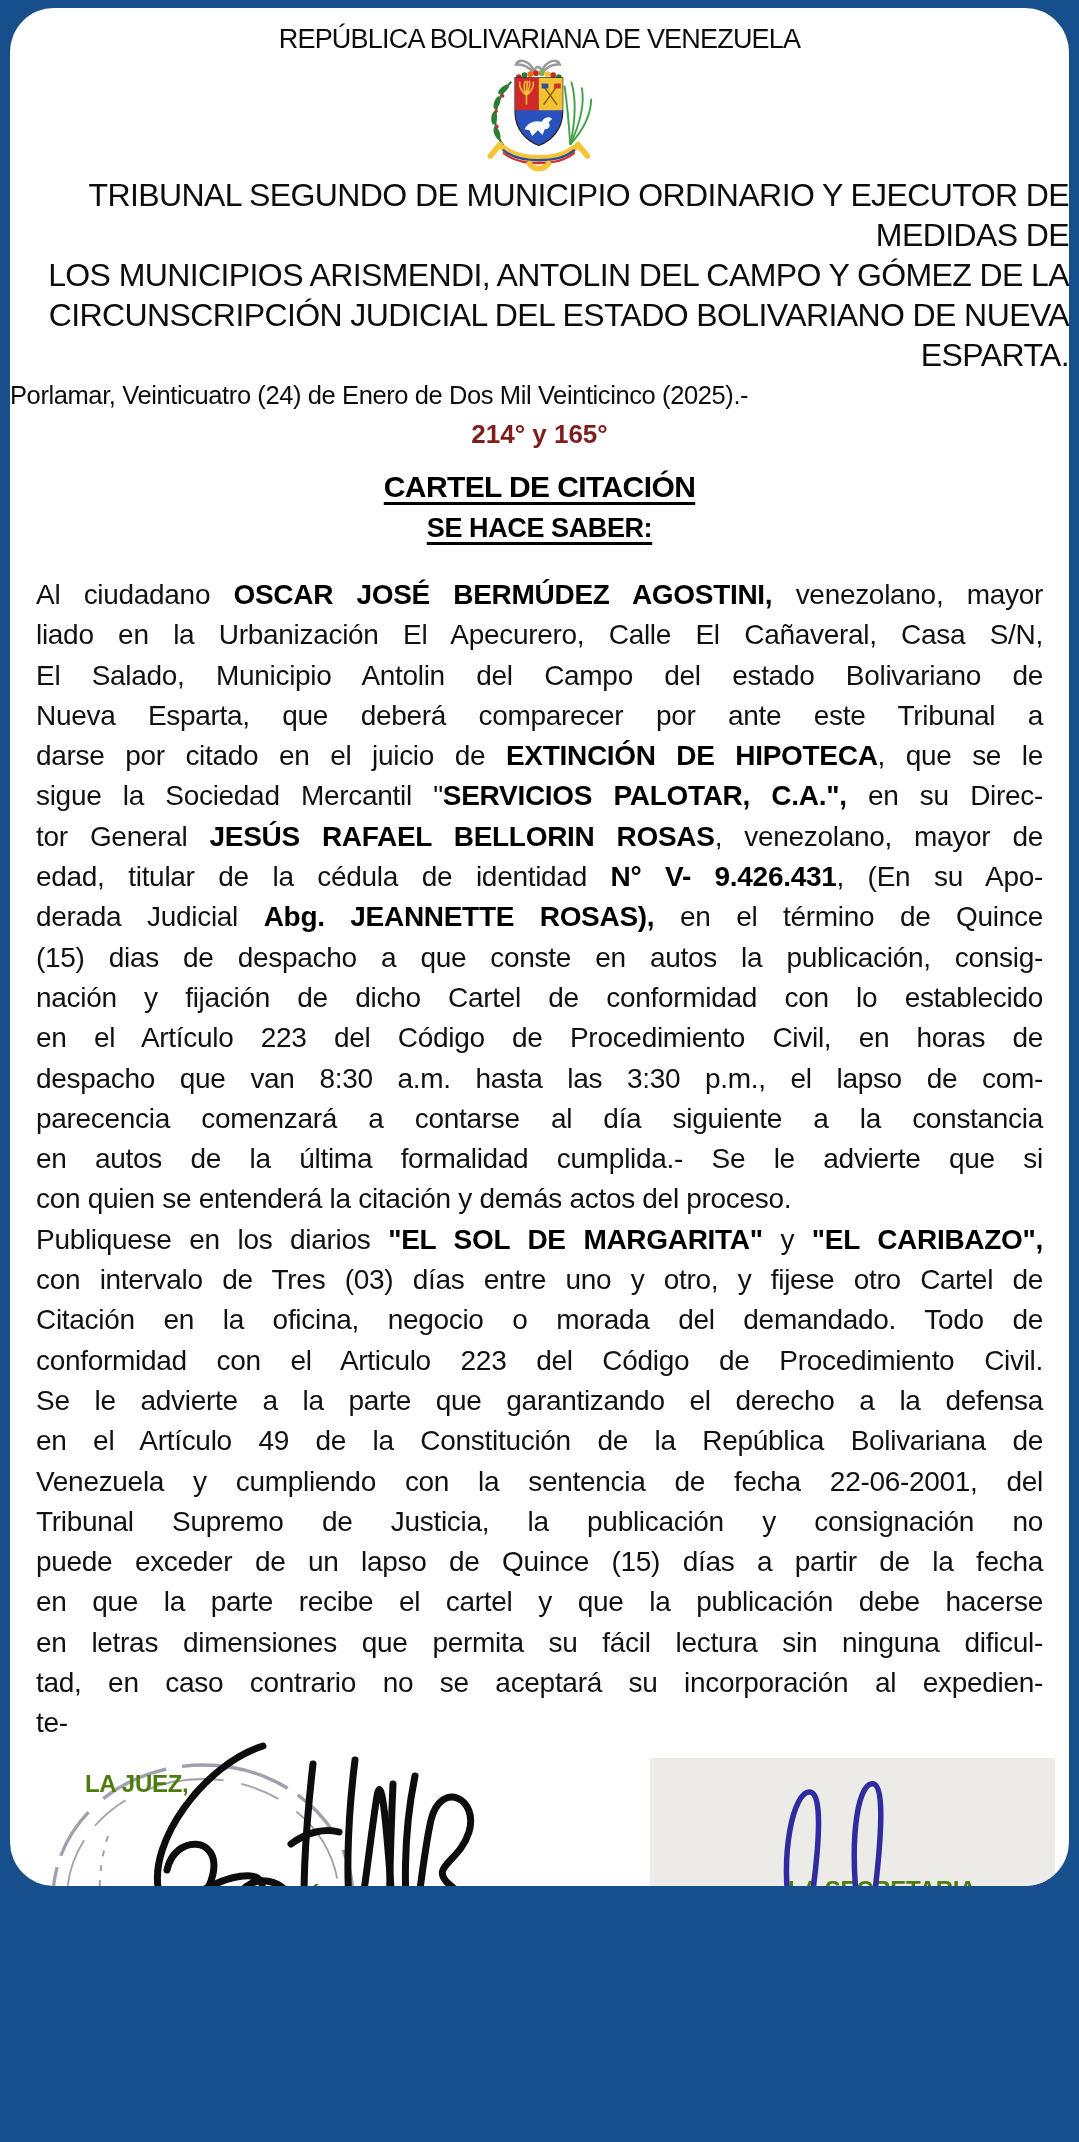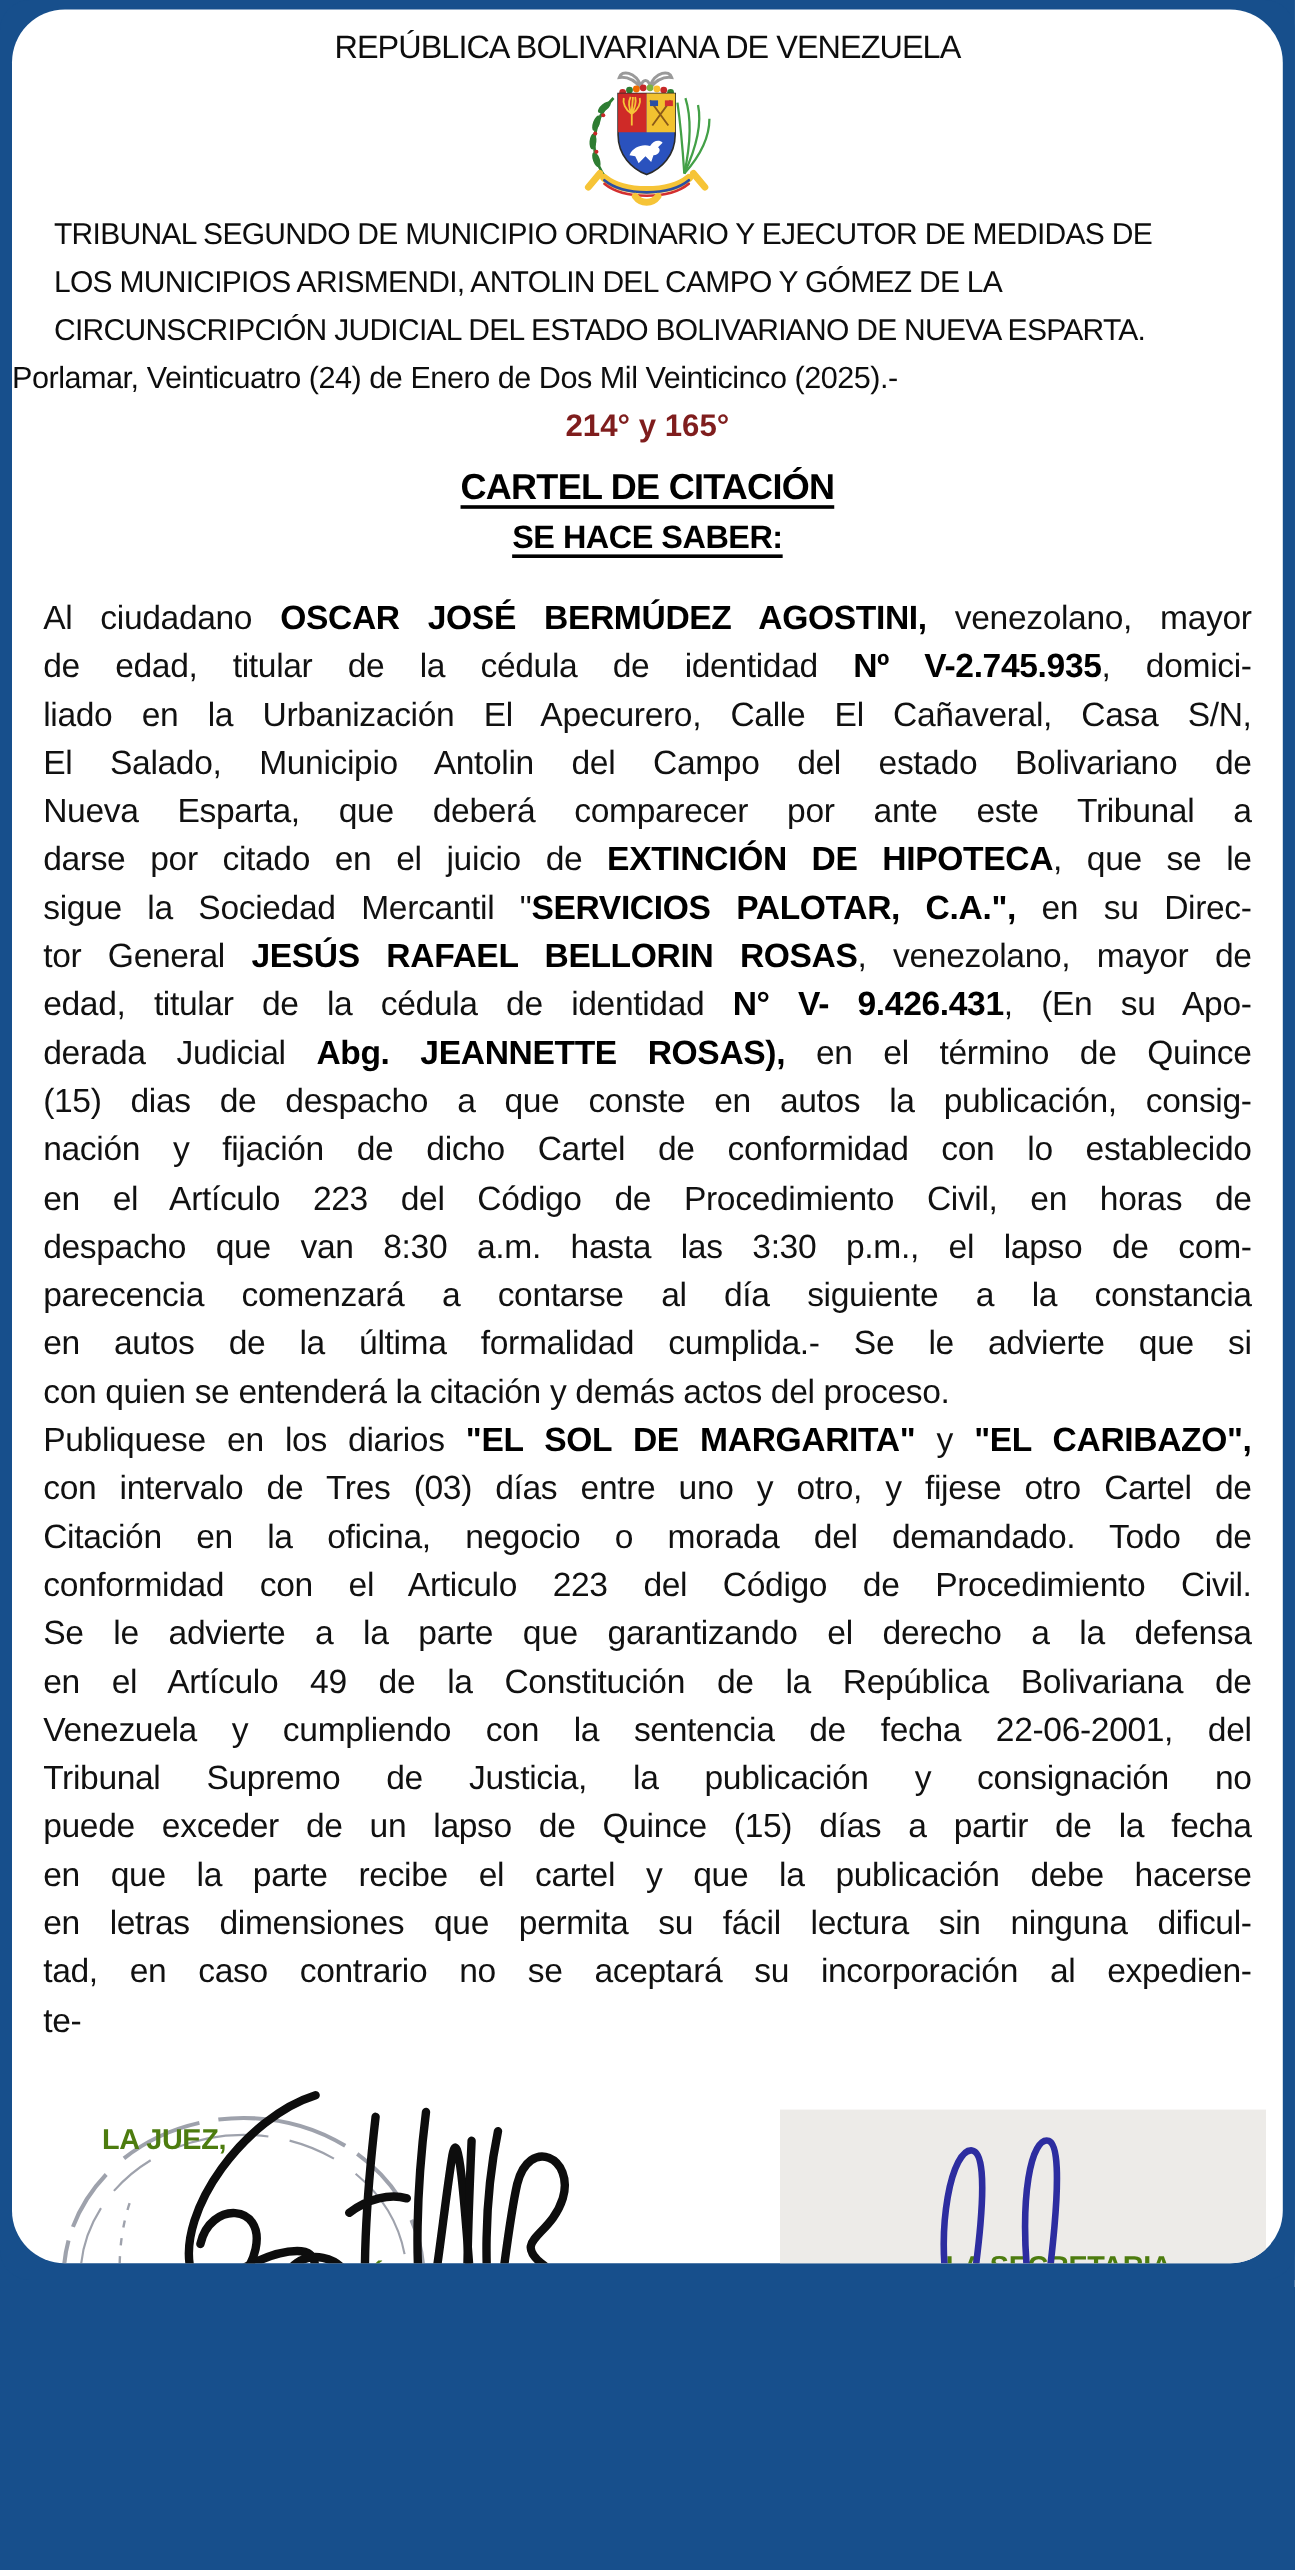--- a/index.html
+++ b/index.html
@@ -8,21 +8,21 @@
     font-family:"Liberation Sans", sans-serif; overflow:hidden;border-radius:25px;
   }
   .page {
     position:absolute; left:10px; right:10px; top:8px; bottom:14px;
     background:#ffffff; border-radius:44px; overflow:hidden; color:#121212;
   }
   .country {
     margin-top:16px; text-align:center; font-size:27px; letter-spacing:-0.8px; color:#0d0d0d;
   }
   .coat { display:block; margin:2px auto 0 auto; height:118px; }
-  .tribunal-line { text-align:left; font-size:25px; line-height:40px; letter-spacing:-0.6px; color:#0d0d0d;padding-left:35px; }
+  .tribunal-line { text-align:right; font-size:32px; line-height:40px; letter-spacing:-0.6px; color:#0d0d0d; }
   .dateline { text-align:left; font-size:25.5px; line-height:40px; letter-spacing:-0.4px; color:#0d0d0d; }
   .years { text-align:center; font-size:26px; font-weight:bold; line-height:38px; color:#7f1d1d; }
   .titleblock { margin-top:13px; text-align:center; }
   .title-main {
     font-size:30px; font-weight:bold; letter-spacing:-0.6px; line-height:42px; color:#000;
     text-decoration:underline; text-decoration-thickness:2.5px; text-underline-offset:5px;
   }
   .title-sub {
     font-size:27px; font-weight:bold; letter-spacing:-0.4px; line-height:40px; color:#000;
     text-decoration:underline; text-decoration-thickness:2.5px; text-underline-offset:5px;
@@ -121,21 +121,20 @@
     <div class="dateline">Porlamar, Veinticuatro (24) de Enero de Dos Mil Veinticinco (2025).-</div>
     <div class="years">214° y 165°</div>
 
     <div class="titleblock">
       <div class="title-main">CARTEL DE CITACIÓN</div>
       <div class="title-sub">SE HACE SABER:</div>
     </div>
 
     <div class="body-text">
         <div class="bline"><span>Al ciudadano </span><span class="b">OSCAR JOSÉ BERMÚDEZ AGOSTINI,</span><span> venezolano, mayor</span></div>
-        <div class="bline"><span>de edad, titular de la cédula de identidad </span><span class="b">Nº V-2.745.935</span><span>, domici-</span></div>
         <div class="bline"><span>liado en la Urbanización El Apecurero, Calle El Cañaveral, Casa S/N,</span></div>
         <div class="bline"><span>El Salado, Municipio Antolin del Campo del estado Bolivariano de</span></div>
         <div class="bline"><span>Nueva Esparta, que deberá comparecer por ante este Tribunal a</span></div>
         <div class="bline"><span>darse por citado en el juicio de </span><span class="b">EXTINCIÓN DE HIPOTECA</span><span>, que se le</span></div>
         <div class="bline"><span>sigue la Sociedad Mercantil "</span><span class="b">SERVICIOS PALOTAR, C.A.",</span><span> en su Direc-</span></div>
         <div class="bline"><span>tor General </span><span class="b">JESÚS RAFAEL BELLORIN ROSAS</span><span>, venezolano, mayor de</span></div>
         <div class="bline"><span>edad, titular de la cédula de identidad </span><span class="b">N° V- 9.426.431</span><span>, (En su Apo-</span></div>
         <div class="bline"><span>derada Judicial </span><span class="b">Abg. JEANNETTE ROSAS),</span><span> en el término de Quince</span></div>
         <div class="bline"><span>(15) dias de despacho a que conste en autos la publicación, consig-</span></div>
         <div class="bline"><span>nación y fijación de dicho Cartel de conformidad con lo establecido</span></div>

